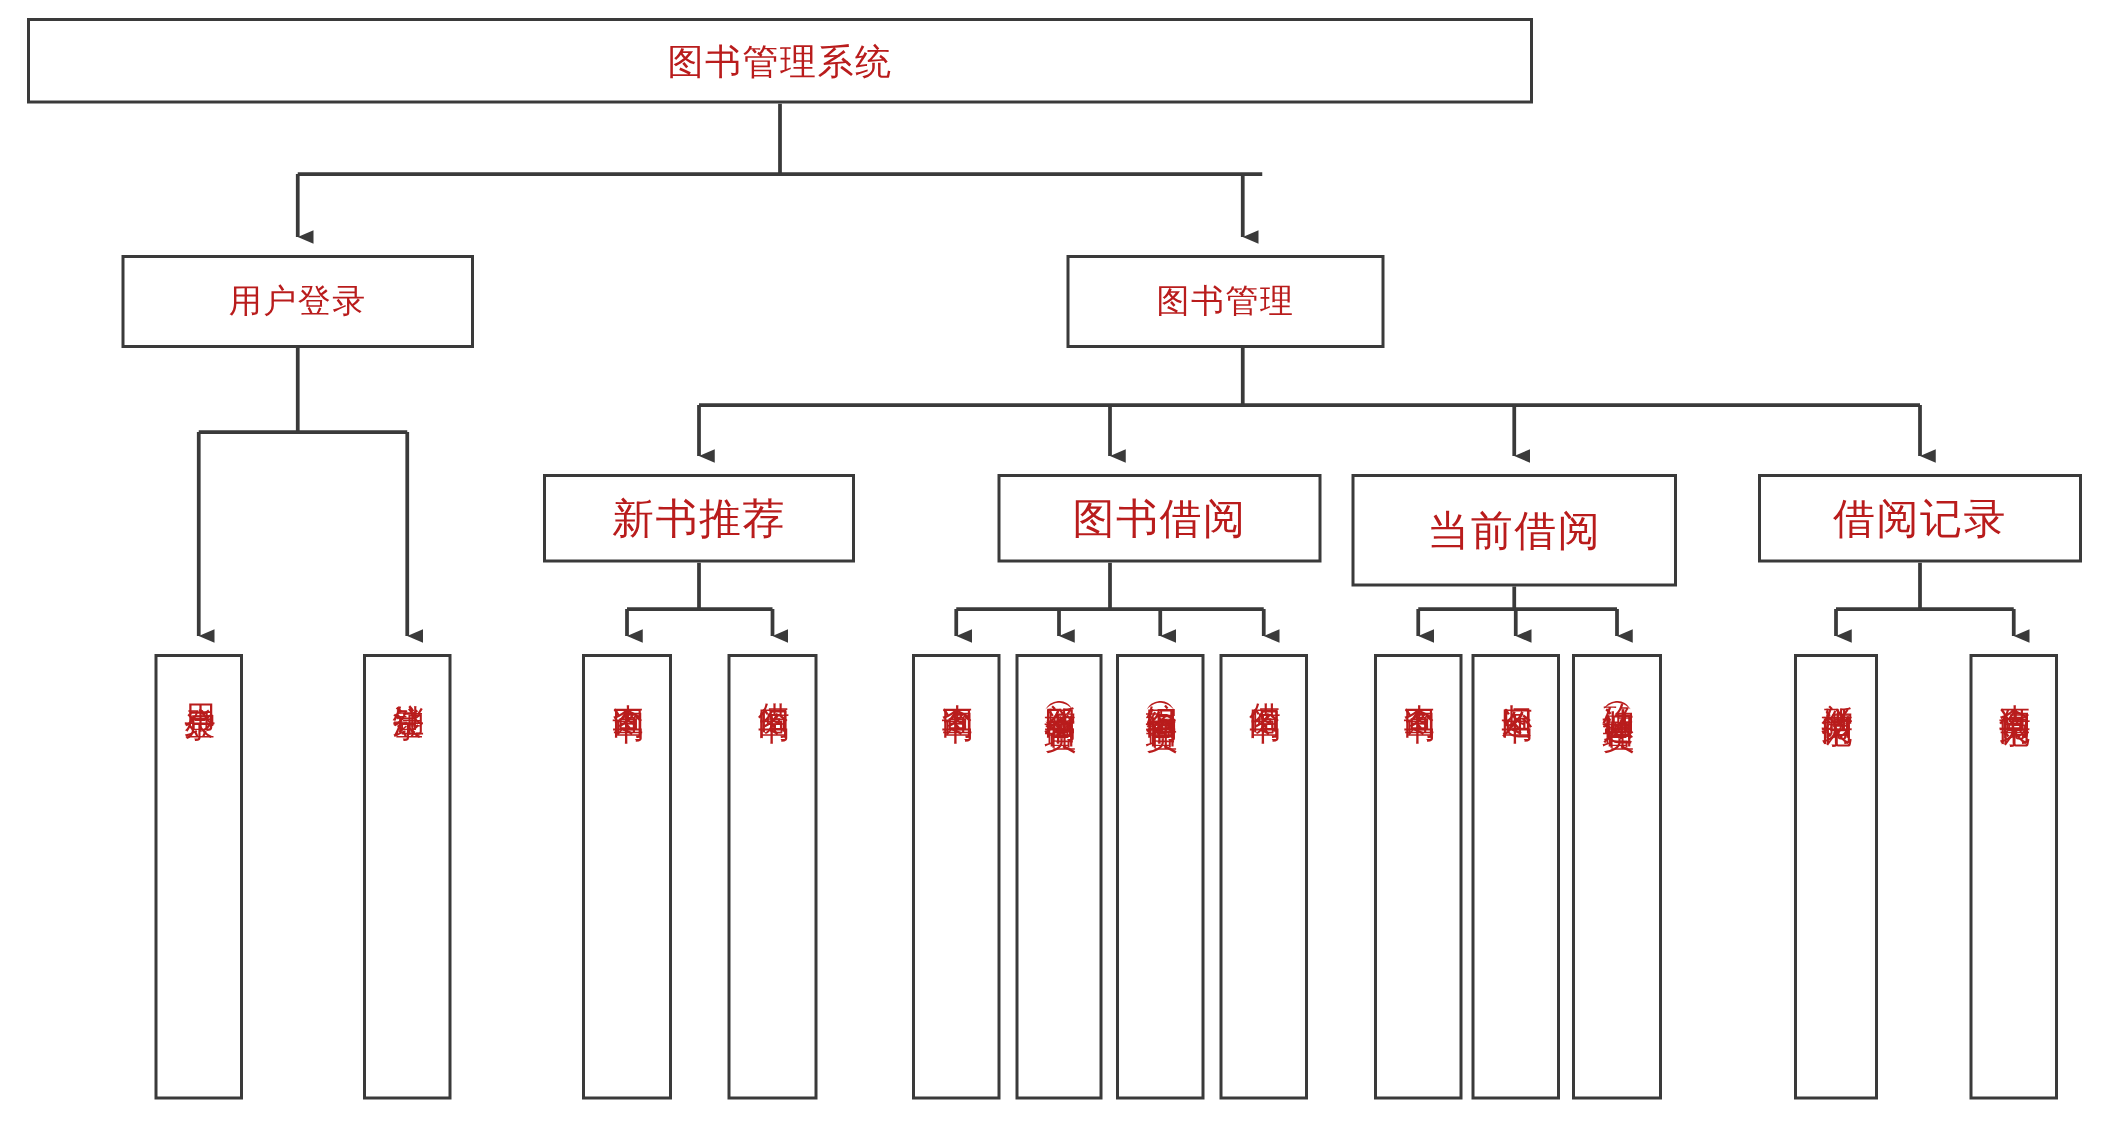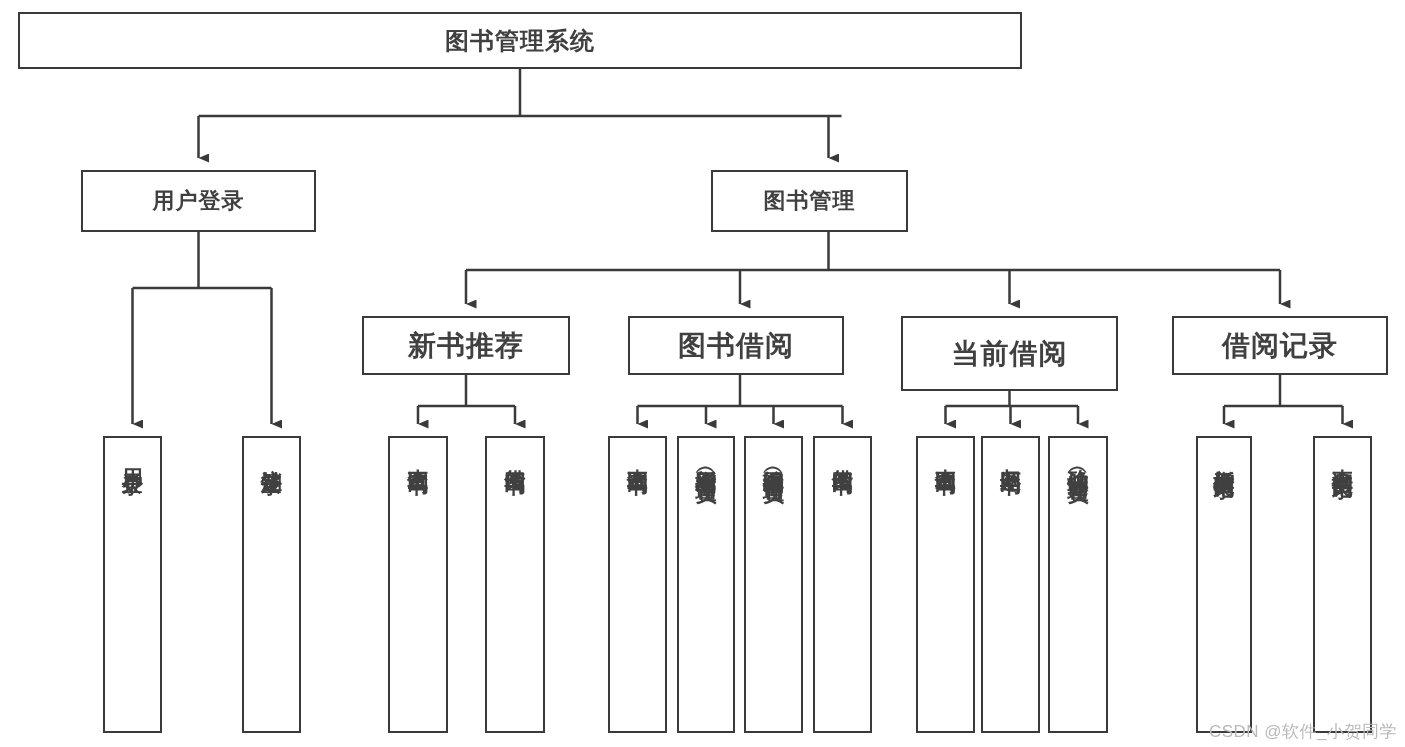--- a/index.html
+++ b/index.html
@@ -26,23 +26,22 @@
     pointer-events: none;
   }
   .node {
     position: absolute;
     box-sizing: border-box;
     border: 2.5px solid #3a3a3a;
     background: #ffffff;
     display: flex;
     align-items: center;
     justify-content: center;
-    color: #404040;
+    color: #b91c1c;
     z-index: 2;
-    font-weight: bold;
   }
   .node.root {
     font-size: 24px;
   }
   .node.lvl2 {
     font-size: 22px;
   }
   .node.lvl3 {
     font-size: 28px;
   }
@@ -130,28 +129,28 @@
     </g>
   </svg>
 
   <div class="node root" style="left:18px; top:12px; width:1004px; height:57px;">
     <span class="hlabel">图书管理系统</span>
   </div>
 
   <div class="node lvl2" style="left:81px; top:170px; width:235px; height:62px;">
     <span class="hlabel">用户登录</span>
   </div>
-  <div class="node lvl2" style="left:711px; top:170px; width:197px; height:62px;">
+  <div class="node lvl2" style="left:711px; top:170px; width:212px; height:62px;">
     <span class="hlabel">图书管理</span>
   </div>
 
   <div class="node lvl3" style="left:362px; top:316px; width:208px; height:59px;">
     <span class="hlabel">新书推荐</span>
   </div>
-  <div class="node lvl3" style="left:628px; top:316px; width:216px; height:59px;">
+  <div class="node lvl3" style="left:665px; top:316px; width:216px; height:59px;">
     <span class="hlabel">图书借阅</span>
   </div>
   <div class="node lvl3" style="left:901px; top:316px; width:217px; height:75px;">
     <span class="hlabel">当前借阅</span>
   </div>
   <div class="node lvl3" style="left:1172px; top:316px; width:216px; height:59px;">
     <span class="hlabel">借阅记录</span>
   </div>
 
   <div class="node leaf" style="left:103px; top:436px; width:59px; height:297px;">
@@ -191,15 +190,14 @@
     <span class="vlabel">确认归还（管理员）</span>
   </div>
 
   <div class="node leaf" style="left:1196px; top:436px; width:56px; height:297px;">
     <span class="vlabel">新增借阅记录</span>
   </div>
   <div class="node leaf" style="left:1313px; top:436px; width:59px; height:297px;">
     <span class="vlabel">查询借阅记录</span>
   </div>
 
-  <div id="watermark">CSDN @软件_小贺同学</div>
 
 </div>
 
 </body></html>

